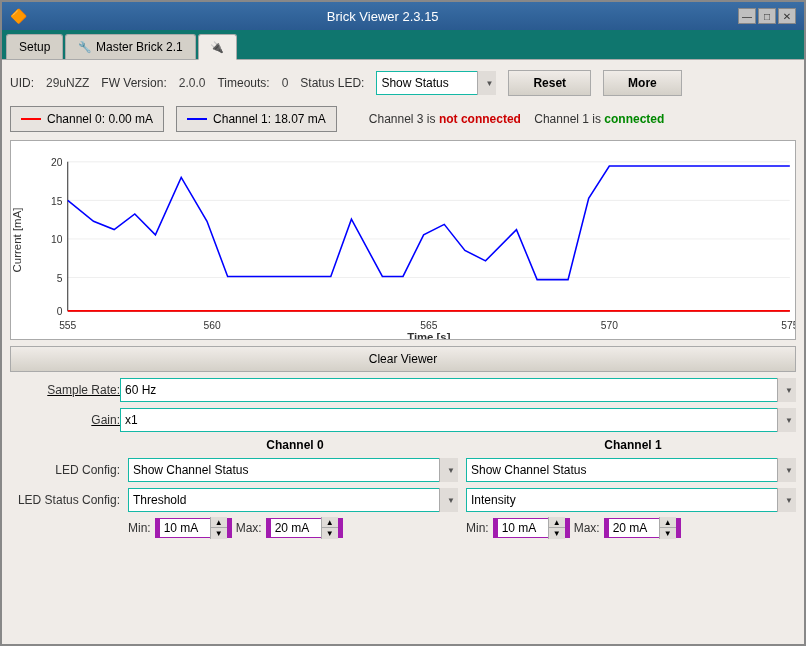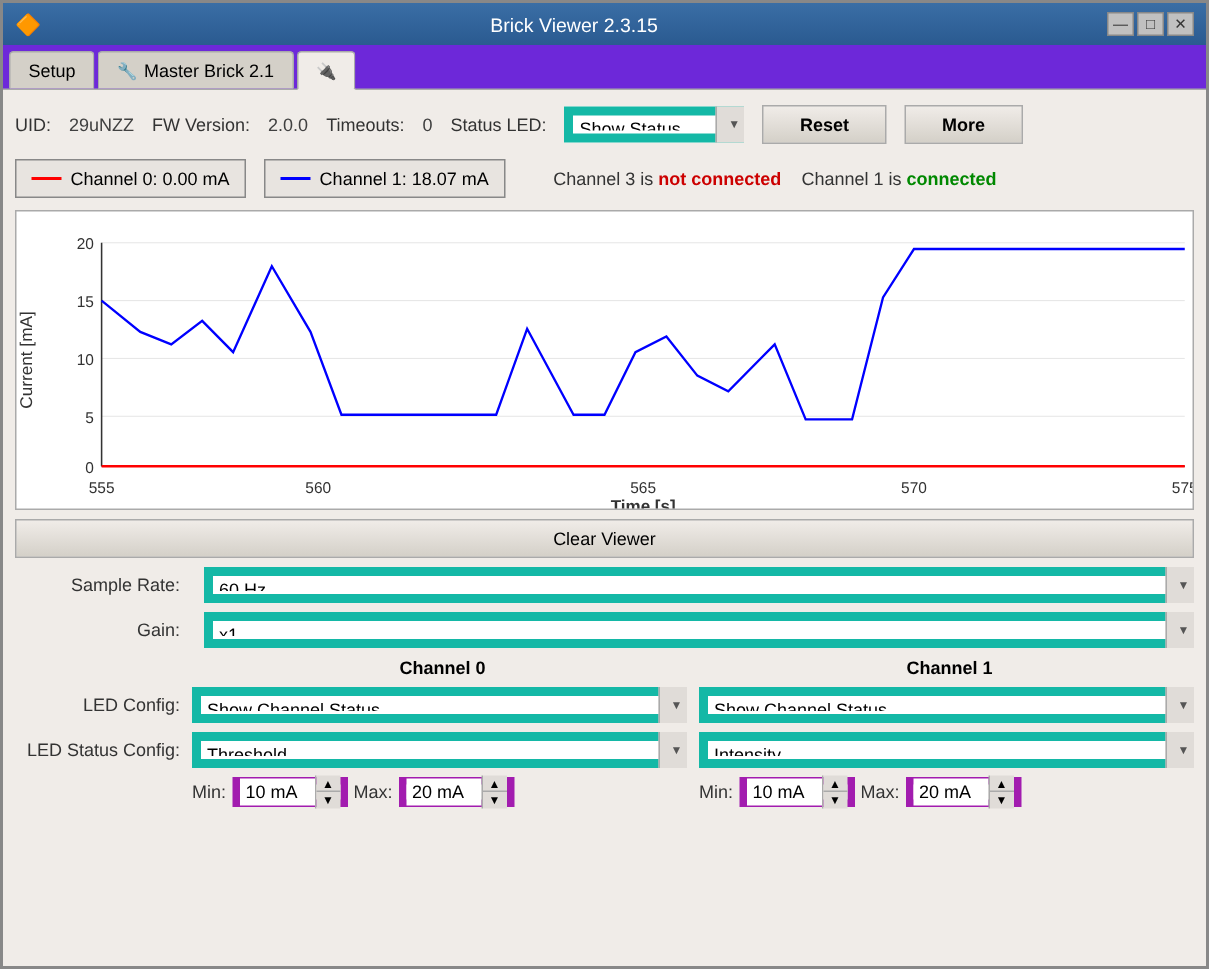--- a/index.html
+++ b/index.html
@@ -46,21 +46,21 @@
       border: 1px solid #888;
       font-size: 10px;
       display: flex;
       align-items: center;
       justify-content: center;
       cursor: pointer;
       color: #333;
     }
     .tabs {
       display: flex;
-      background: #6d28d9;
+      background: #0f766e;
       border-bottom: 1px solid #aaa;
       padding: 4px 4px 0 4px;
       gap: 2px;
     }
     .tab {
       padding: 5px 12px;
       border: 1px solid #aaa;
       background: #d4d0c8;
       cursor: pointer;
       border-bottom: none;
@@ -152,32 +152,33 @@
       padding: 5px;
       border: 1px solid #aaa;
       background: linear-gradient(to bottom, #f0ece8, #d4d0c8);
       cursor: pointer;
       font-size: 12px;
       text-align: center;
     }
     .settings-grid {
       display: grid;
       grid-template-columns: 110px 1fr;
-      gap: 6px 16px;
-      align-items: center;
+      gap: 6px 0;
+      align-items: center;
+      text-decoration: underline;
     }
     .settings-label {
       font-size: 12px;
       color: #333;
       text-align: right;
     }
     .full-select {
       width: 100%;
       height: 24px;
-      border: 6px solid #14b8a6;
+      border: 1px solid #14b8a6;
       background: white;
       padding: 2px 4px;
       font-size: 12px;
       appearance: none;
       -webkit-appearance: none;
       cursor: pointer;
     }
     .select-full-wrapper {
       position: relative;
     }

